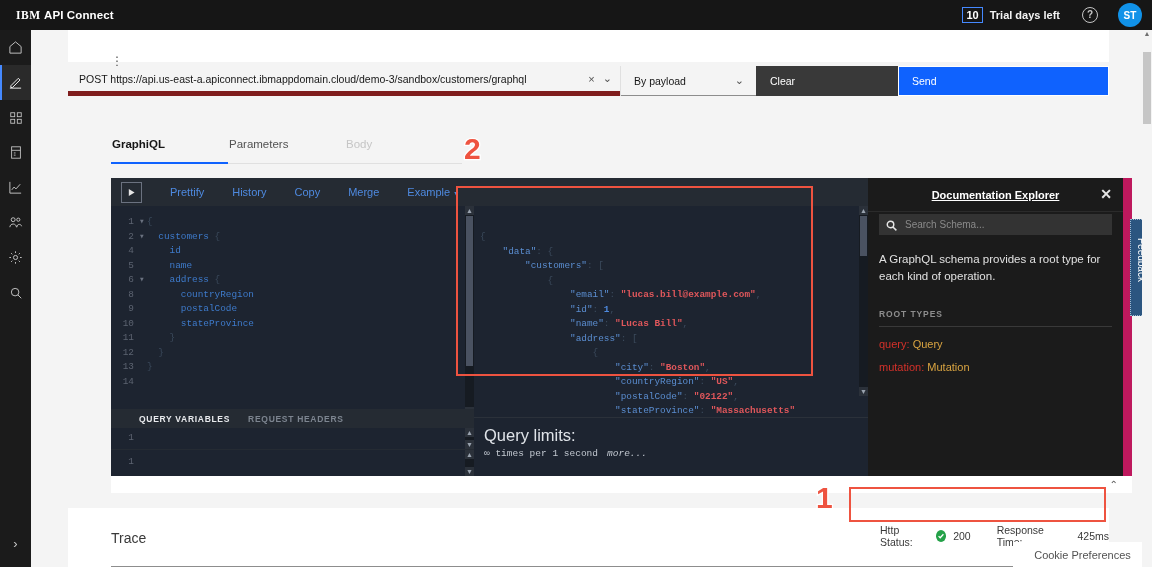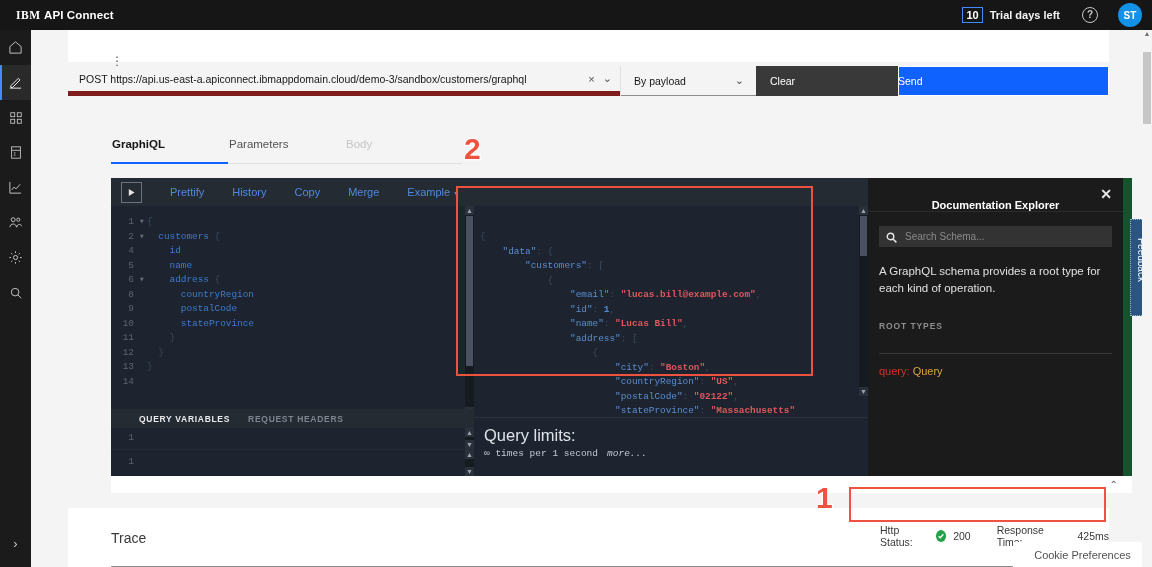--- a/index.html
+++ b/index.html
@@ -87,40 +87,40 @@
     display: flex; align-items: center; justify-content: space-between;
     padding: 0 12px 0 13px; font-size: 10.5px; color: #161616;
   }
   .btn-clear {
     flex: 0 0 142px; background: #393939; color: #fff;
     display: flex; align-items: center; padding-left: 14px; font-size: 10.5px;
     cursor: pointer;
   }
   .btn-send {
     flex: 1; background: #0f62fe; color: #fff;
-    display: flex; align-items: center; font-size: 10.5px;
+    display: flex; align-items: center; padding-left: 14px; font-size: 10.5px;
     cursor: pointer; box-shadow: inset 0 0 0 1px #fff, inset 0 0 0 2.5px #0f62fe;
   }
 
   
   .tabs {
     position: absolute; left: 80px; top: 108px; width: 351px; height: 26px;
     display: flex;
   }
   .tab {
     width: 117px; font-size: 11.5px; color: #525252; cursor: pointer;
     border-bottom: 1px solid #e0e0e0; padding-left: 1px;
   }
   .tab.active { color: #161616; font-weight: 700; border-bottom: 2px solid #0f62fe; }
   .tab.disabled { color: #c6c6c6; cursor: default; }
 
   
   .giql {
     position: absolute; left: 80px; top: 148px; width: 1021px; height: 298px;
-    background: #14532d; display: flex;
+    background: #be185d; display: flex;
   }
   .giql-left { width: 757px; position: relative; background: #1d2430; }
   .giql-toolbar {
     height: 28px; background: #252b33; display: flex; align-items: center;
     padding-left: 10px; gap: 0px;
   }
   .play-btn {
     width: 21px; height: 21px; border: 1px solid #6b7280;
     display: flex; align-items: center; justify-content: center; cursor: pointer;
   }
@@ -171,44 +171,45 @@
     position: absolute; left: 0; bottom: 0; width: 100%; height: 59px;
     background: #1d2430; padding: 8px 0 0 10px; border-top: 1px solid #2b313a;
   }
   .qlimits h3 { color: #dfe3e8; font-size: 16.5px; font-weight: 400; }
   .qlimits p { color: #c2c8d0; font-size: 9.5px; margin-top: 3px; font-family: Liberation Mono, monospace; }
   .qlimits p em { font-style: italic; margin-left: 9px; }
 
   
   .docs { width: 255px; background: #1b1b1b; position: relative; }
   .docs-head {
-    height: 34px; display: flex; align-items: flex-end; justify-content: center;
+    height: 34px; display: flex; align-items: center; justify-content: center;
     color: #fff; font-size: 11px; font-weight: 700; border-bottom: 1px solid #2b2b2b;
     position: relative;
+    text-decoration: underline;
   }
   .docs-close {
     position: absolute; right: 11px; top: 9px; color: #e6e6e6; font-size: 14px;
     cursor: pointer; line-height: 14px;
   }
   .docs-search {
-    margin: 14px 11px 0 11px; height: 21px; background: #333; display: flex;
+    margin: 2px 11px 0 11px; height: 21px; background: #333; display: flex;
     align-items: center; padding-left: 26px; position: relative;
   }
   .docs-search input {
     background: transparent; border: 0; outline: 0; color: #c6c6c6;
     font-size: 10px; font-family: "Liberation Sans", sans-serif; width: 100%;
   }
   .docs-search input::placeholder { color: #8a8a8a; }
   .docs-search .mag { position: absolute; left: 6px; top: 4px; }
   .docs-desc {
     color: #e0e0e0; font-size: 11.5px; line-height: 17px; margin: 16px 11px 0 11px;
   }
   .docs-rt {
     color: #8d8d8d; font-size: 8.5px; font-weight: 700; letter-spacing: .9px;
-    margin: 24px 11px 0 11px; padding-bottom: 22px; border-bottom: 1px solid #393939;
+    margin: 24px 11px 0 11px; padding-bottom: 7px; border-bottom: 1px solid #393939;
   }
   .docs-row { margin: 11px 11px 0 11px; font-size: 11px; }
   .docs-row .k { color: #d4312a; }
   .docs-row .v { color: #d9a441; }
 
   .collapse-chevron {
     position: absolute; left: 80px; top: 446px; width: 1021px; height: 17px;
     background: #fff; display: flex; align-items: center; justify-content: flex-end;
     padding-right: 14px; color: #525252; font-size: 10px; cursor: pointer;
   }
@@ -511,20 +512,24 @@
             </svg>
         </span>
         <input type="text" placeholder="Search Schema..." style="">
       </div>
       <div class="docs-desc">A GraphQL schema provides a root type for each kind of operation.</div>
       <div class="docs-rt">ROOT TYPES</div>
       <div class="docs-row">
         <span class="k">query:</span>
         <span class="v">Query</span>
       </div>
+      <div class="docs-row">
+        <span class="k">mutation:</span>
+        <span class="v">Mutation</span>
+      </div>
     </div>
   </div>
 
   <div class="collapse-chevron">
     <span>⌃</span>
   </div>
 
   <div class="trace">
     <div class="trace-title">Trace</div>
     <div class="trace-rule"></div>

